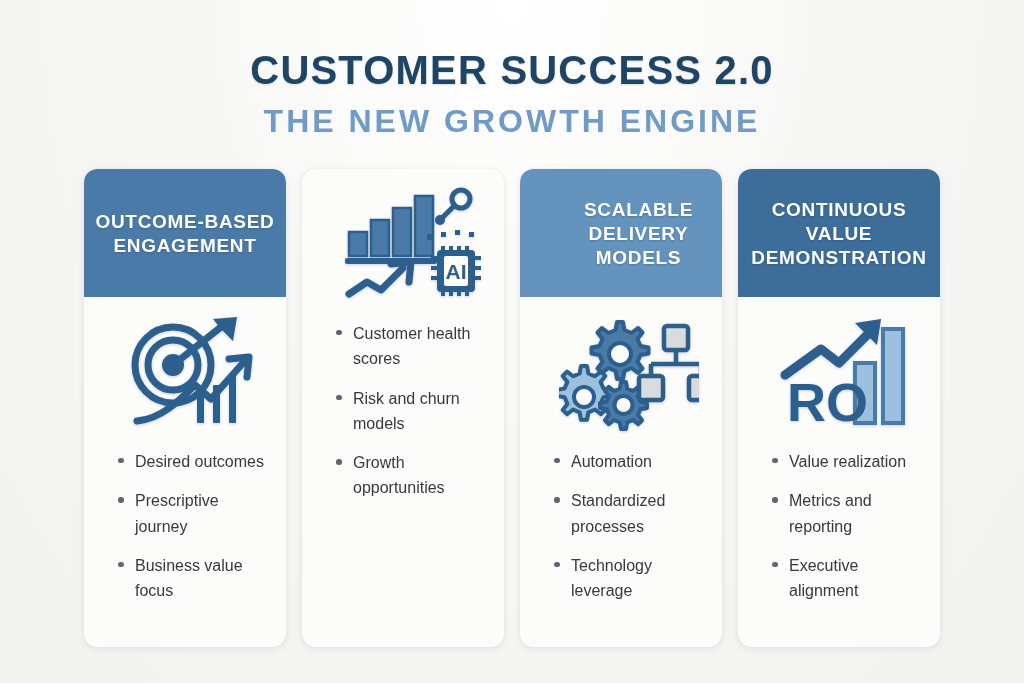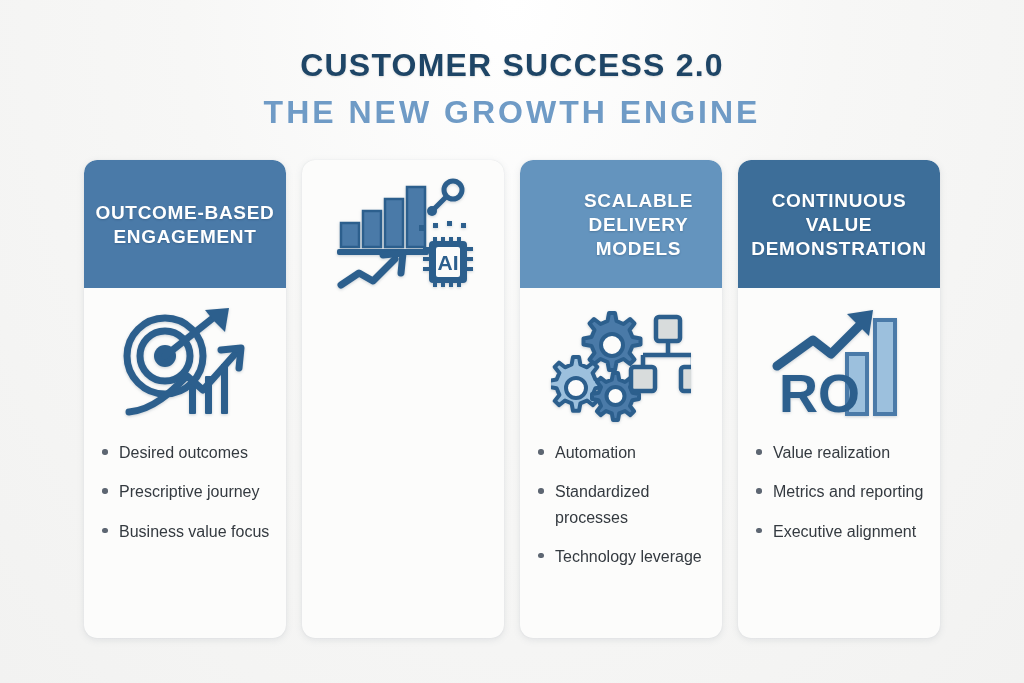--- a/index.html
+++ b/index.html
@@ -27,21 +27,21 @@
   }
 
   
   .header-block {
     width: 100%;
     text-align: center;
     padding-top: 48px;
   }
 
   .main-title {
-    font-size: 32px;
+    font-size: 40px;
     font-weight: bold;
     color: #1e4566;
     letter-spacing: 1.2px;
     line-height: 1.12;
     text-shadow: 0 1px 2px rgba(160,160,160,0.35);
   }
 
   .sub-title {
     margin-top: 11px;
     font-size: 32px;
@@ -93,20 +93,21 @@
     line-height: 1.28;
     text-shadow: 0 1px 2px rgba(20,50,80,0.28);
   }
 
   .card-body {
     flex: 1;
     display: flex;
     flex-direction: column;
     align-items: center;
     padding: 0;
+    margin-left: 16px;
   }
 
   .icon-wrap {
     height: 152px;
     width: 100%;
     display: flex;
     align-items: center;
     justify-content: center;
   }
 
@@ -221,20 +222,25 @@
               <rect x="90" y="80" width="7" height="4"></rect>
               <rect x="90" y="90" width="7" height="4"></rect>
               <rect x="133" y="70" width="7" height="4"></rect>
               <rect x="133" y="80" width="7" height="4"></rect>
               <rect x="133" y="90" width="7" height="4"></rect>
             </g>
             <rect x="103" y="70" width="24" height="30" rx="2" fill="#fcfcfb"></rect>
             <text x="115" y="93" font-family="Liberation Sans, sans-serif" font-size="21" font-weight="bold" fill="#2c5f8d" text-anchor="middle">AI</text>
           </svg>
         </div>
+        <ul class="bullets">
+          <li><span class="dot"></span><span>Customer health scores</span></li>
+          <li><span class="dot"></span><span>Risk and churn models</span></li>
+          <li><span class="dot"></span><span>Growth opportunities</span></li>
+        </ul>
       </div>
     </div>
 
     <div class="card card-3">
       <div class="card-header" style="background:#6494be;padding-left:45px;">
         <div class="card-header-text">SCALABLE DELIVERY MODELS</div>
       </div>
       <div class="card-body">
         <div class="icon-wrap">
           <svg width="140" height="118" viewBox="0 0 140 118">

